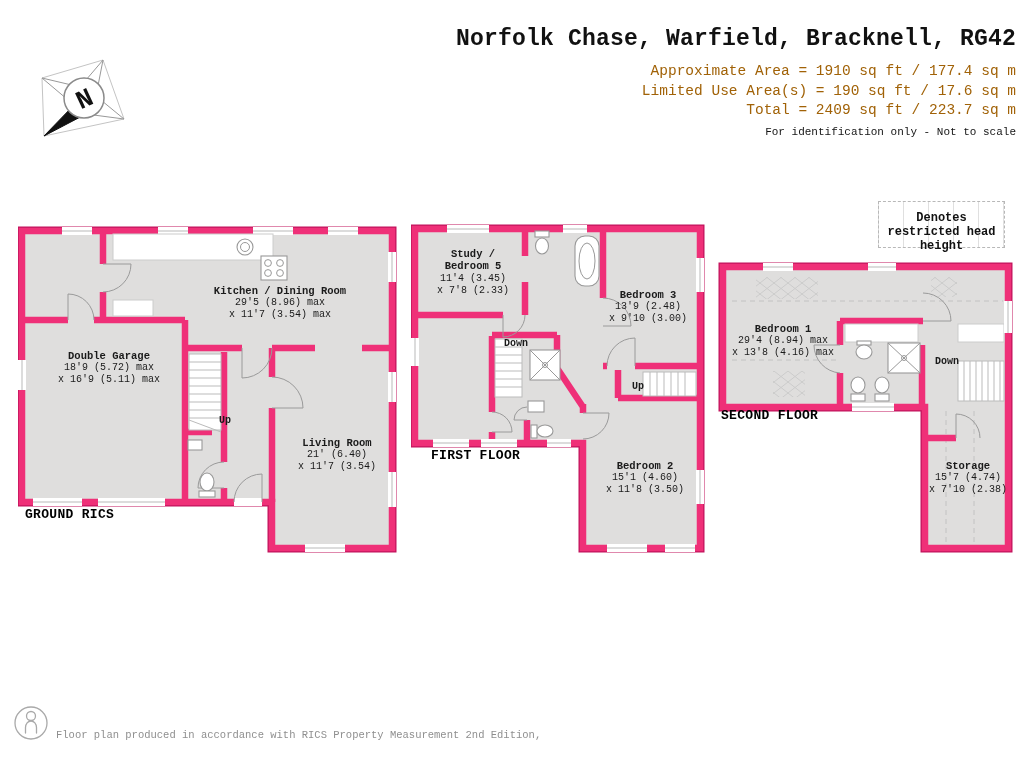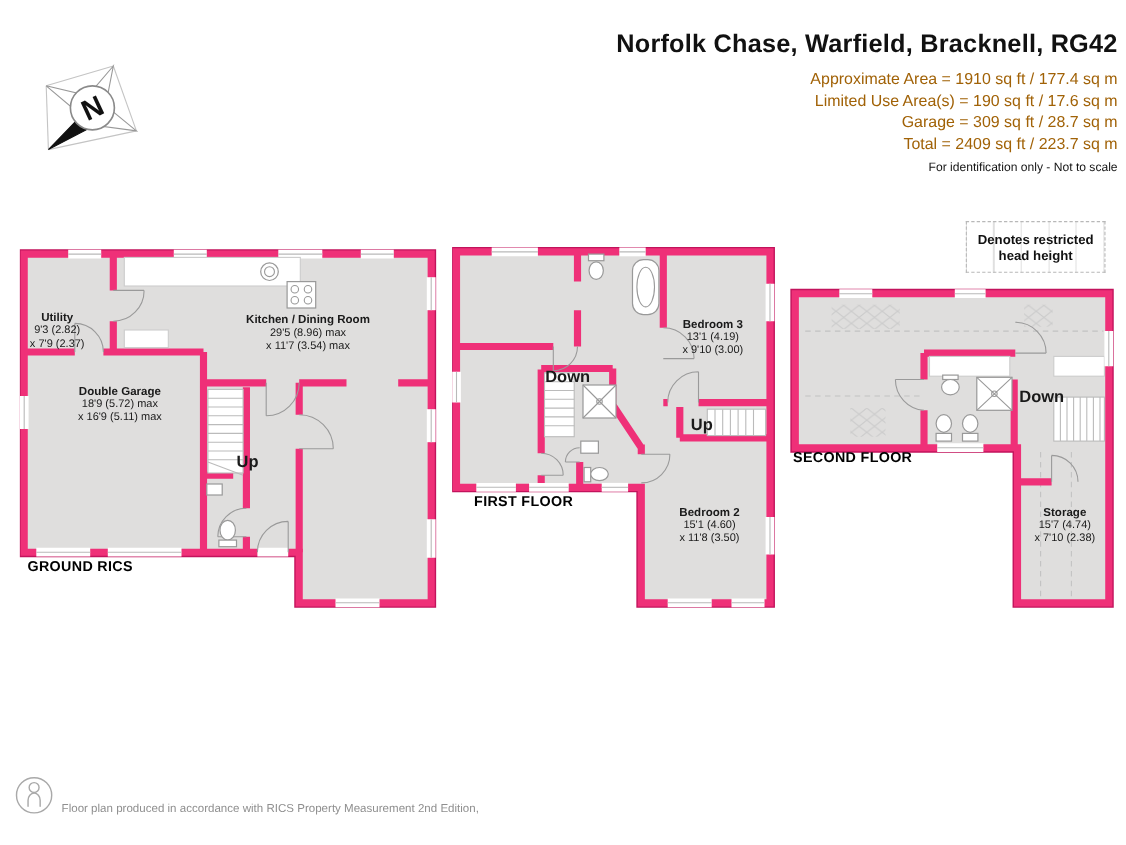--- a/index.html
+++ b/index.html
@@ -1,37 +1,37 @@
 <!DOCTYPE html>
 <html style="--wall_pink: #EF3078; --floor_gray: #DFDEDD;"><head>
 <meta charset="utf-8">
 <style>
   html,body{margin:0;padding:0;background:#fff;}
   .canvas{position:relative;width:1024px;height:768px;background:#fff;overflow:hidden;
-          font-family:Liberation Sans, sans-serif;color:#111;}
+          font-family:Liberation Mono, monospace;color:#111;}
   .plan{position:absolute;}
   
   .rim{fill:none;stroke:#c2135c;stroke-width:9;stroke-linejoin:miter;}
   .outline{fill:var(--floor_gray,#DFDEDD);stroke:var(--wall_pink,#EF3078);stroke-width:6.5;stroke-linejoin:miter;}
   .wall{fill:none;stroke:var(--wall_pink,#EF3078);stroke-width:6.5;stroke-linecap:butt;}
   .win{stroke:#ffffff;stroke-width:8;stroke-linecap:butt;}
   .winl{stroke:#b9b9b9;stroke-width:1;}
   .arc{fill:none;stroke:#9a9a9a;stroke-width:1;}
   .fx{fill:#fff;stroke:#999;stroke-width:1.1;}
   .fxl{fill:none;stroke:#999;stroke-width:1;}
   .st{fill:#fff;stroke:#bbb;stroke-width:1;}
   .stl{stroke:#bbb;stroke-width:1;}
   .dsh{stroke:#c2c2c2;stroke-width:1;stroke-dasharray:5 4;fill:none;}
   .cnt{fill:#fff;stroke:#ccc;stroke-width:1;}
   
   .rlabel{position:absolute;transform:translate(-50%,-50%);text-align:center;line-height:1.18;}
   .rname{font-size:10.5px;font-weight:bold;color:#1a1a1a;}
   .rdim{font-size:10px;color:#1a1a1a;}
   .floorlabel{position:absolute;font-size:13px;font-weight:bold;letter-spacing:.3px;color:#000;}
-  .updown{position:absolute;transform:translate(-50%,-50%);font-size:15px;font-weight:bold;color:#1a1a1a;}
+  .updown{position:absolute;transform:translate(-50%,-50%);font-size:10px;font-weight:bold;color:#1a1a1a;}
   
   .hdr{position:absolute;top:26px;right:8px;text-align:right;}
   .hdr h1{margin:0 0 10px 0;font-size:23px;font-weight:bold;letter-spacing:.2px;}
   .hdr .aline{font-size:14.5px;line-height:19.5px;color:#a16207;}
   .hdr .note{font-size:11px;margin-top:5px;color:#141414;}
   
   .legend{position:absolute;left:878px;top:201px;width:127px;height:47px;
           border:1px dashed #b8b8b8;box-sizing:border-box;text-align:center;
           font-size:12px;font-weight:bold;line-height:14px;padding-top:9px;
           background:repeating-linear-gradient(90deg,rgba(200,200,200,.0) 0 24px,rgba(185,185,185,.45) 24px 25px),
@@ -42,21 +42,20 @@
 </style>
 </head>
 <body>
 
 <div class="canvas">
 
   <div class="hdr">
     <h1>Norfolk Chase, Warfield, Bracknell, RG42</h1>
     <div class="aline">Approximate Area = 1910 sq ft / 177.4 sq m</div>
     <div class="aline">Limited Use Area(s) = 190 sq ft / 17.6 sq m</div>
-    <div class="aline">Garage = 309 sq ft / 28.7 sq m</div>
     <div class="aline">Total = 2409 sq ft / 223.7 sq m</div>
     <div class="note">For identification only - Not to scale</div>
   </div>
 
   <svg class="plan" style="left:28px;top:50px" width="112" height="102" viewBox="0 0 112 102">
     <g>
       <line x1="75" y1="10" x2="96" y2="69" stroke="#c4c4c4" stroke-width="1"></line>
       <line x1="96" y1="69" x2="16" y2="86" stroke="#c4c4c4" stroke-width="1"></line>
       <line x1="16" y1="86" x2="14" y2="28" stroke="#c4c4c4" stroke-width="1"></line>
       <line x1="14" y1="28" x2="75" y2="10" stroke="#c4c4c4" stroke-width="1"></line>
@@ -262,45 +261,55 @@
       <rect class="fx" x="170" y="82" width="32" height="30"></rect>
       <path class="fxl" d="M170,82 L202,112 M202,82 L170,112"></path>
       <circle class="fxl" cx="186" cy="97" r="2.5"></circle>
       <ellipse class="fx" cx="140" cy="124" rx="7" ry="8"></ellipse>
       <rect class="fx" x="133" y="133" width="14" height="7"></rect>
       <ellipse class="fx" cx="164" cy="124" rx="7" ry="8"></ellipse>
       <rect class="fx" x="157" y="133" width="14" height="7"></rect>
     </g>
   </svg>
 
-  <div class="rlabel" style="left:52px;top:301px;width:90px">
-    <div class="rname">Utility</div>
-    <div class="rdim">9'3 (2.82)</div>
-    <div class="rdim">x 7'9 (2.37)</div>
-  </div>
   <div class="rlabel" style="left:109px;top:368px;width:120px">
     <div class="rname">Double Garage</div>
     <div class="rdim">18'9 (5.72) max</div>
     <div class="rdim">x 16'9 (5.11) max</div>
   </div>
   <div class="rlabel" style="left:280px;top:303px;width:150px">
     <div class="rname">Kitchen / Dining Room</div>
     <div class="rdim">29'5 (8.96) max</div>
     <div class="rdim">x 11'7 (3.54) max</div>
   </div>
+  <div class="rlabel" style="left:337px;top:455px;width:100px">
+    <div class="rname">Living Room</div>
+    <div class="rdim">21' (6.40)</div>
+    <div class="rdim">x 11'7 (3.54)</div>
+  </div>
+  <div class="rlabel" style="left:473px;top:272px;width:72px">
+    <div class="rname">Study / Bedroom 5</div>
+    <div class="rdim">11'4 (3.45)</div>
+    <div class="rdim">x 7'8 (2.33)</div>
+  </div>
   <div class="rlabel" style="left:648px;top:307px;width:100px">
     <div class="rname">Bedroom 3</div>
-    <div class="rdim">13'1 (4.19)</div>
+    <div class="rdim">13'9 (2.48)</div>
     <div class="rdim">x 9'10 (3.00)</div>
   </div>
   <div class="rlabel" style="left:645px;top:478px;width:100px">
     <div class="rname">Bedroom 2</div>
     <div class="rdim">15'1 (4.60)</div>
     <div class="rdim">x 11'8 (3.50)</div>
   </div>
+  <div class="rlabel" style="left:783px;top:341px;width:130px">
+    <div class="rname">Bedroom 1</div>
+    <div class="rdim">29'4 (8.94) max</div>
+    <div class="rdim">x 13'8 (4.16) max</div>
+  </div>
   <div class="rlabel" style="left:968px;top:478px;width:100px">
     <div class="rname">Storage</div>
     <div class="rdim">15'7 (4.74)</div>
     <div class="rdim">x 7'10 (2.38)</div>
   </div>
 
   <div class="updown" style="left:225px;top:420px">Up</div>
   <div class="updown" style="left:516px;top:343px">Down</div>
   <div class="updown" style="left:638px;top:386px">Up</div>
   <div class="updown" style="left:947px;top:361px">Down</div>

